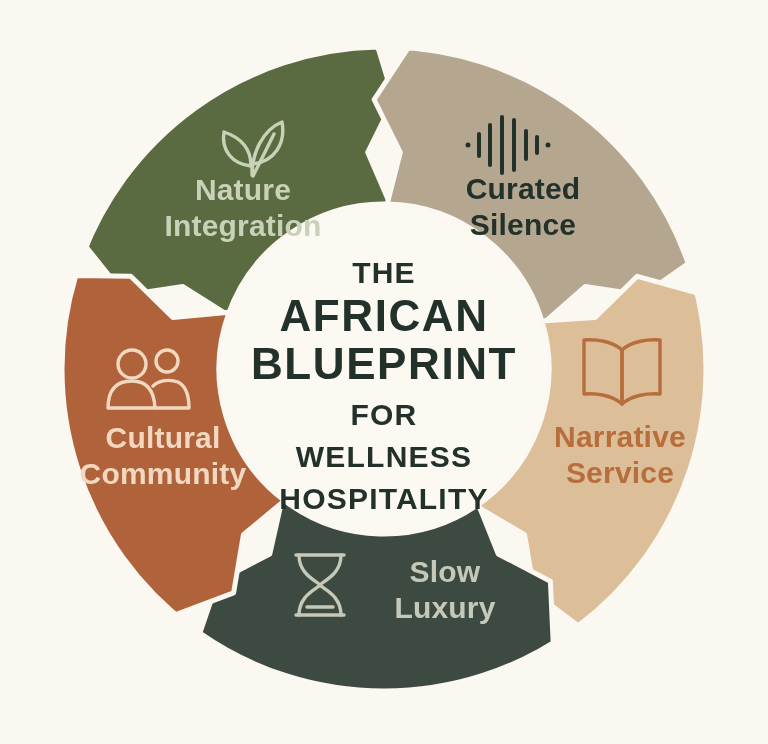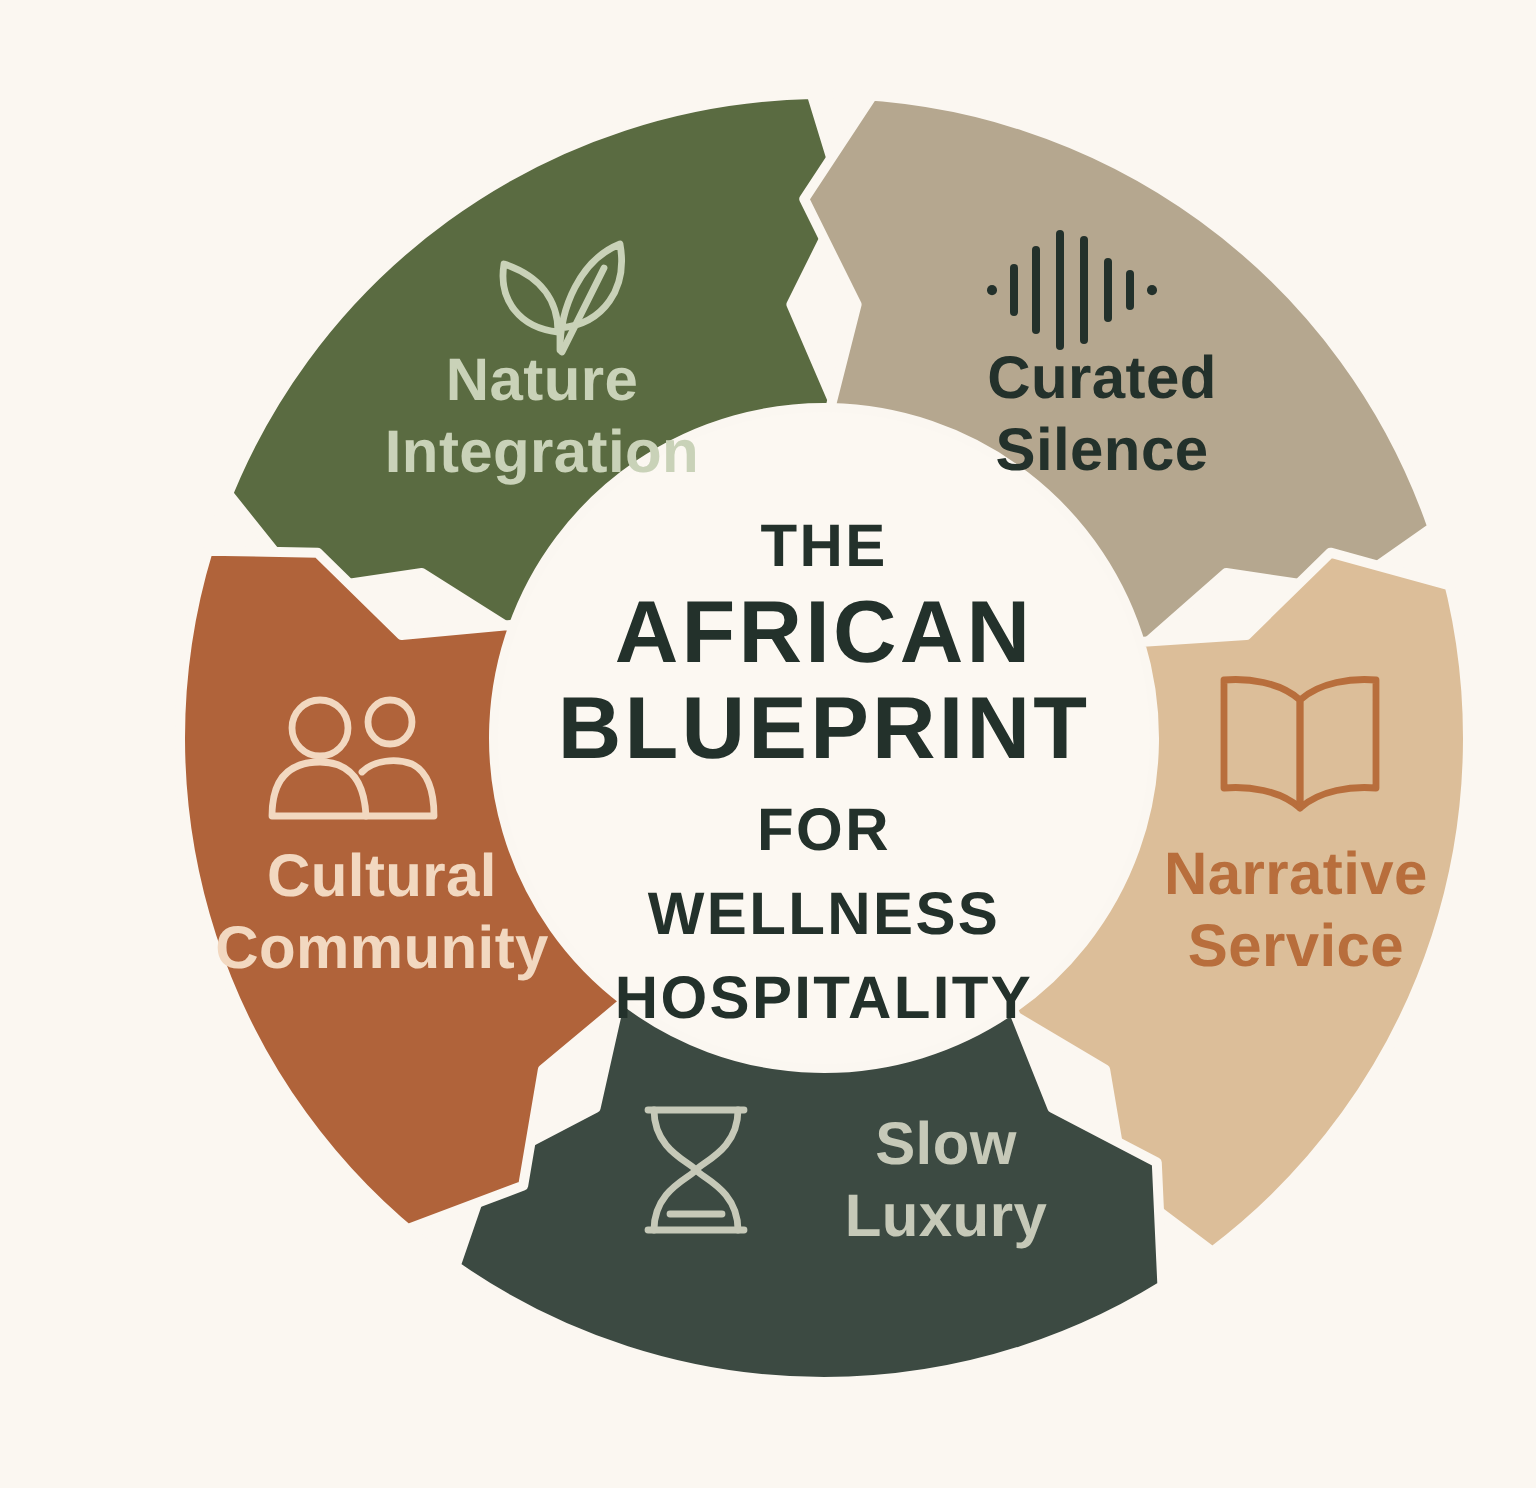--- a/index.html
+++ b/index.html
@@ -10,21 +10,20 @@
     width: 768px;
     height: 744px;
     background: #FBF7F1;
     font-family: "Liberation Sans", sans-serif;
     overflow: hidden;
   }
   #infographic {
     position: relative;
     width: 660px;
     height: 744px;
-    margin-left: 28px;
   }
   #wheel-svg {
     position: absolute;
     top: 0;
     left: 0;
     width: 768px;
     height: 744px;
   }
   .seg-label {
     font-weight: bold;

